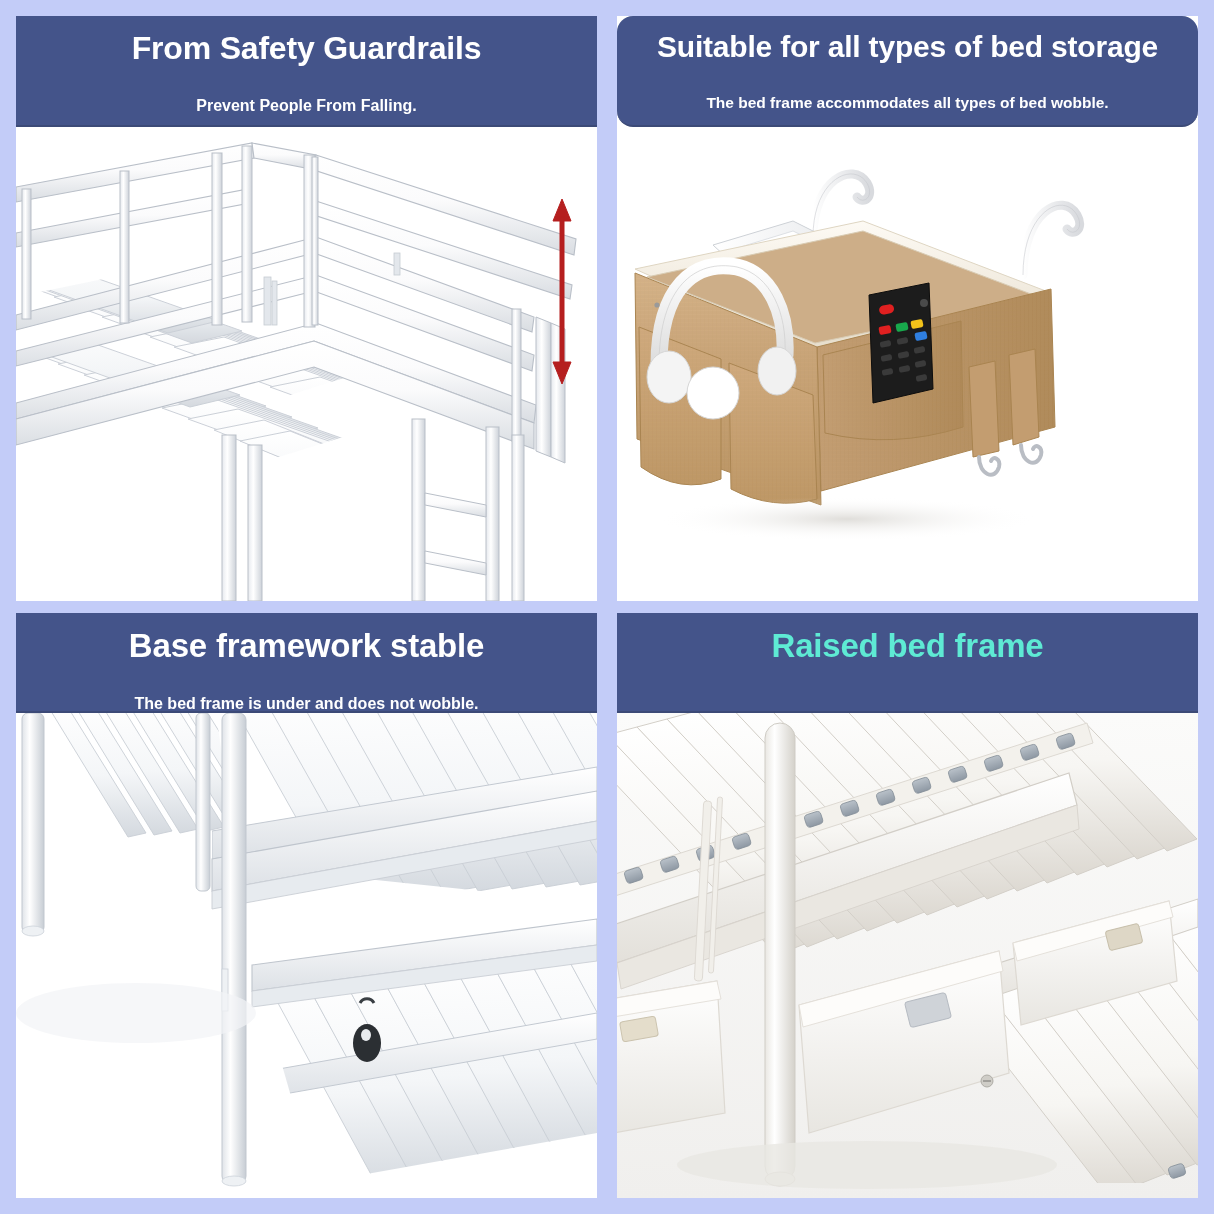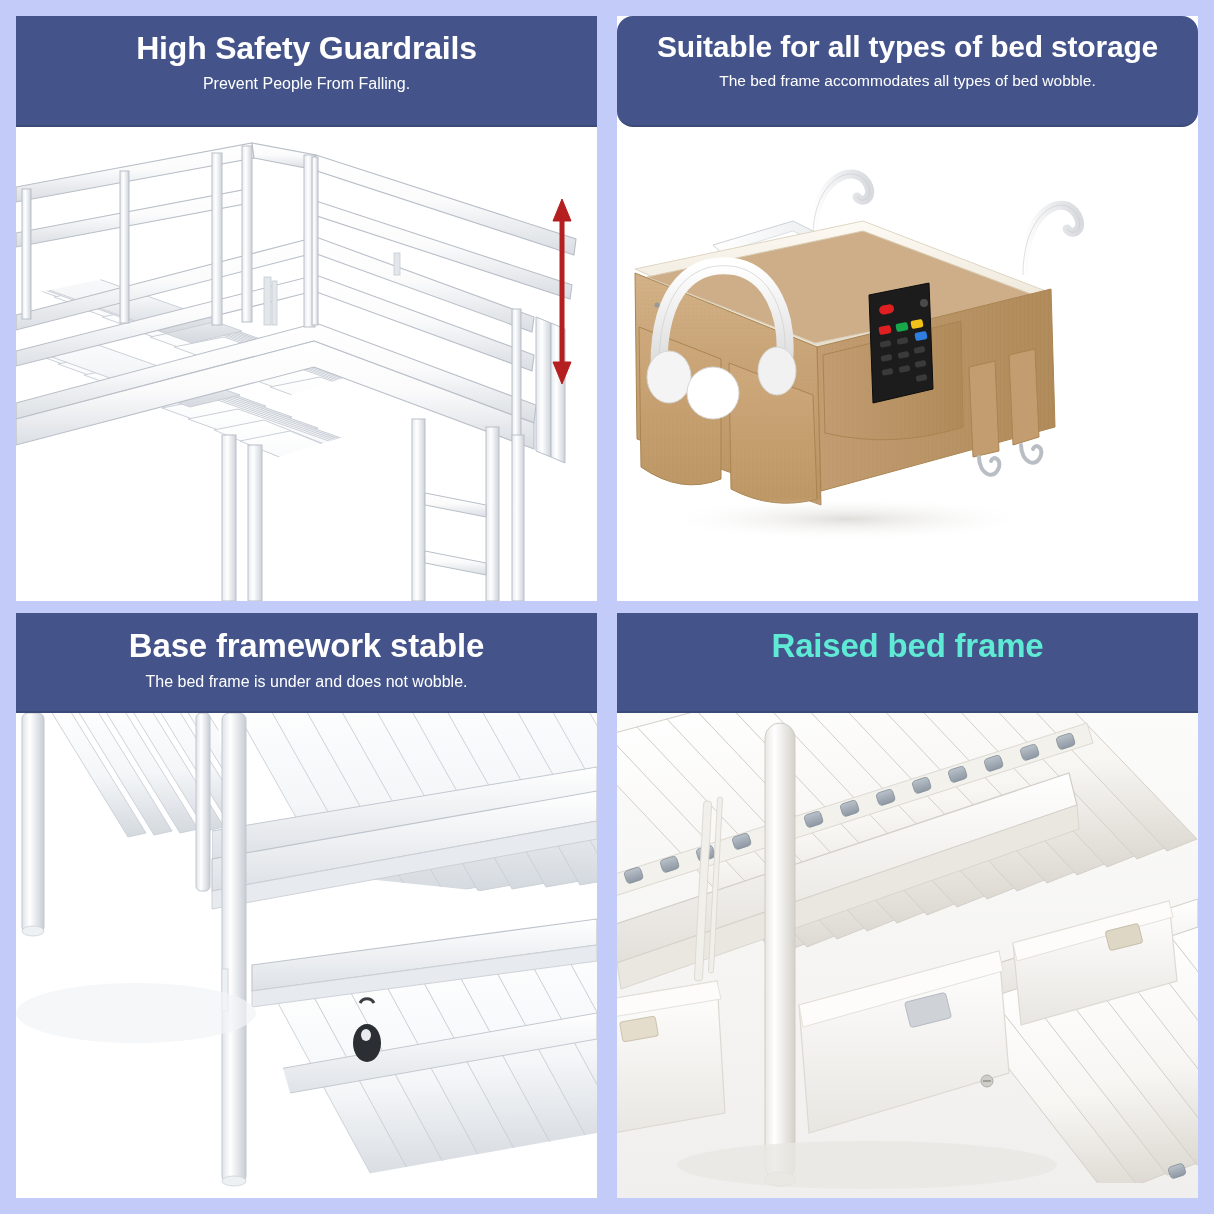--- a/index.html
+++ b/index.html
@@ -51,22 +51,22 @@
     font-weight: bold;
     letter-spacing: -0.2px;
     line-height: 1.15;
     white-space: nowrap;
   }
   .panel-2 .panel-title { font-size: 30px; }
   .panel-3 .panel-title, .panel-4 .panel-title { font-size: 33px; }
 
   .panel-sub {
     font-size: 16px;
-    font-weight: normal;
-    margin-top: 7px;
+    font-weight: bold;
+    margin-top: 29px;
     line-height: 1.2;
     white-space: nowrap;
   }
   .panel-2 .panel-sub { font-size: 15.5px; }
 
   
   .stage {
     position: relative;
     flex: 1 1 auto;
     background: #ffffff;
@@ -85,21 +85,21 @@
   
   .frame-scene { position: absolute; inset: 0; }
 </style>
 </head>
 <body style="background: rgb(195, 204, 248);">
 
 <div class="grid">
 
   <div class="panel panel-1">
     <div class="panel-header" style="background: rgb(68, 84, 138); color: rgb(255, 255, 255);">
-      <div class="panel-title">High Safety Guardrails</div>
+      <div class="panel-title">From Safety Guardrails</div>
       <div class="panel-sub">Prevent People From Falling.</div>
     </div>
     <div class="stage">
       <div class="bed1">
         <svg width="581" height="474" viewBox="0 0 581 474" xmlns="http://www.w3.org/2000/svg">
           <defs>
             <linearGradient id="tubeH" x1="0" y1="0" x2="0" y2="1">
               <stop offset="0%" stop-color="#ffffff"></stop>
               <stop offset="45%" stop-color="#fbfbfc"></stop>
               <stop offset="100%" stop-color="#d9dde2"></stop>

